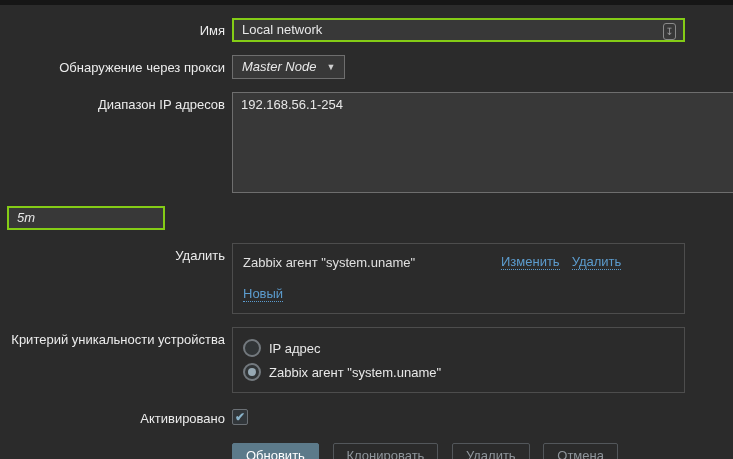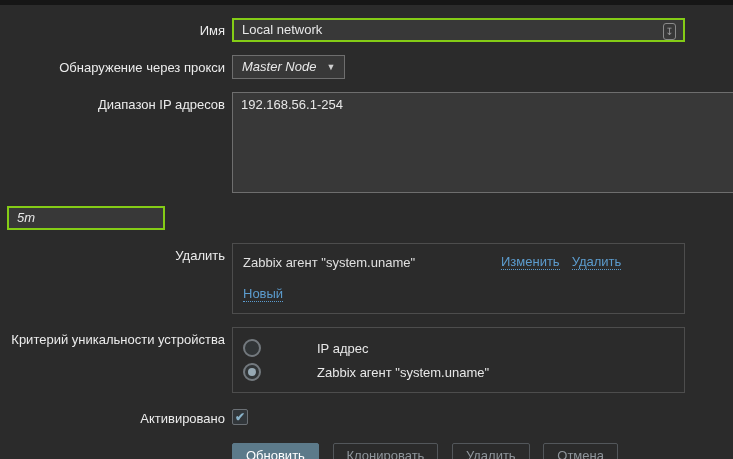--- a/index.html
+++ b/index.html
@@ -122,21 +122,20 @@
     margin-right:12px;
     white-space:nowrap;
   }
   .new-link-row{margin-top:12px;padding-bottom:2px;}
   
   .radio-row{
     display:flex;
     align-items:center;
     margin:3px 0 6px 0;
     cursor:pointer;
-    gap:48px;
   }
   .radio-row:last-child{margin-bottom:1px;}
   .radio{
     width:14px;height:14px;
     border:2px solid #73797e;
     border-radius:50%;
     background:#313537;
     margin-right:8px;
     display:flex;
     align-items:center;

